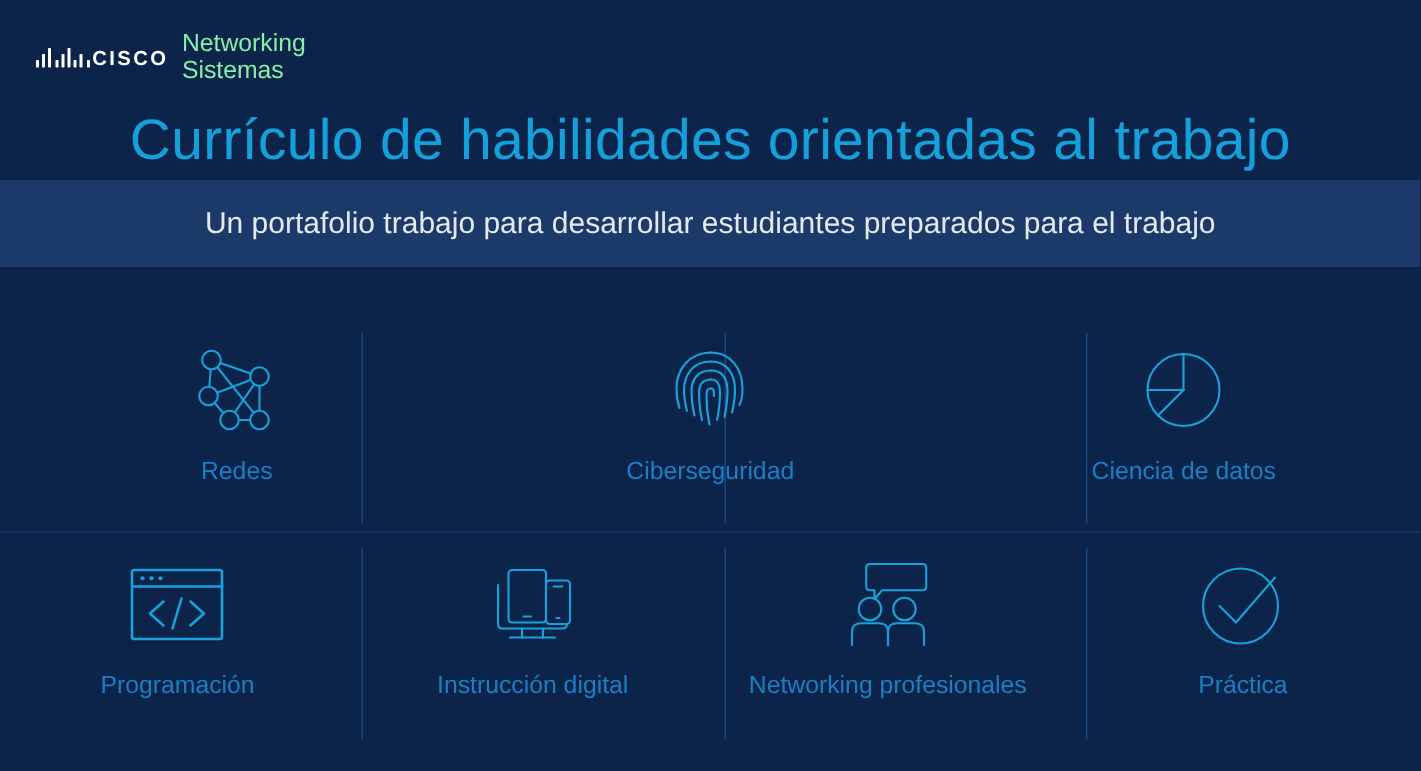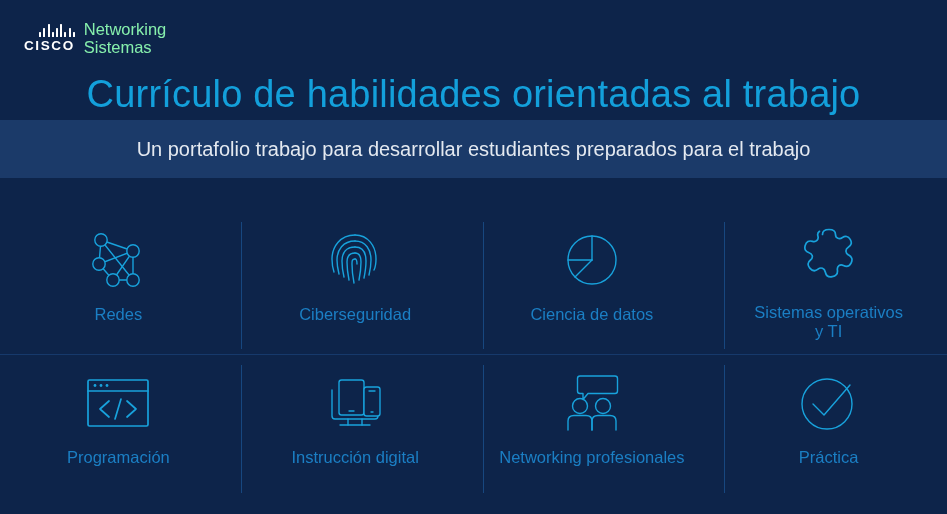--- a/index.html
+++ b/index.html
@@ -29,22 +29,21 @@
   }
   .logo {
     position: absolute;
     left: 24px; top: 20px;
     display: flex;
     align-items: center;
     gap: 9px;
   }
   .logo-mark {
     display: flex;
-    flex-direction: column;
-    align-items: flex-end;
+    align-items: center;
     gap: 2px;
   }
   .bars {
     display: flex;
     align-items: flex-end;
     gap: 2.2px;
     height: 13px;
   }
   .bars i {
     display: block;
@@ -266,40 +265,20 @@
               <circle cx="31" cy="31" r="24"></circle>
               <line x1="31" y1="7" x2="31" y2="31"></line>
               <line x1="31" y1="31" x2="7" y2="31"></line>
               <line x1="31" y1="31" x2="14" y2="48"></line>
             </g>
           </svg>
         </div>
         <div class="cell-label">Ciencia de datos</div>
       </div>
 
-      <div class="cell two-line">
-        <div class="icon-wrap">
-          <svg width="66" height="66" viewBox="0 0 66 66">
-            <g class="ln">
-              <path d="M26.5 7.5 C26.5 4.2 29 2.5 33 2.5 C37 2.5 39.5 4.2 39.5 7.5
-                       C39.5 11.5 43.5 12.5 46.5 10.5 C49.3 8.6 52.2 9.2 54.2 12.4
-                       C56.2 15.6 55.4 18.4 52.3 20.2 C49 22.2 49.2 26.3 52.6 28
-                       C55.8 29.6 56.9 32.4 55.2 35.8 C53.5 39.2 50.6 40 47.4 38.4
-                       C44 36.7 40.8 39.3 41.4 43 C41.9 46.6 40.2 49 36.3 49.7
-                       C32.4 50.4 30 48.6 29.3 45 C28.6 41.3 24.9 39.8 22 42.2
-                       C19.2 44.5 16.3 44.1 13.8 41.1 C11.3 38.1 11.6 35.2 14.5 33
-                       C17.5 30.7 16.7 26.7 13.1 25.7 C9.6 24.7 8.1 22.2 9.2 18.4
-                       C10.3 14.6 13 13.3 16.5 14.4 C20.1 15.5 23 12.6 21.9 9
-                       C21.3 7 21.9 5.4 23.5 4.3"></path>
-            </g>
-          </svg>
-        </div>
-        <div class="cell-label">Sistemas operativos
-y TI</div>
-      </div>
     </div>
 
     <div class="grid-row row-2">
 
       <div class="cell">
         <div class="icon-wrap">
           <svg width="72" height="58" viewBox="0 0 72 58">
             <g class="ln">
               <rect x="6" y="6" width="60" height="46" rx="1.5"></rect>
               <line x1="6" y1="17" x2="66" y2="17"></line>

